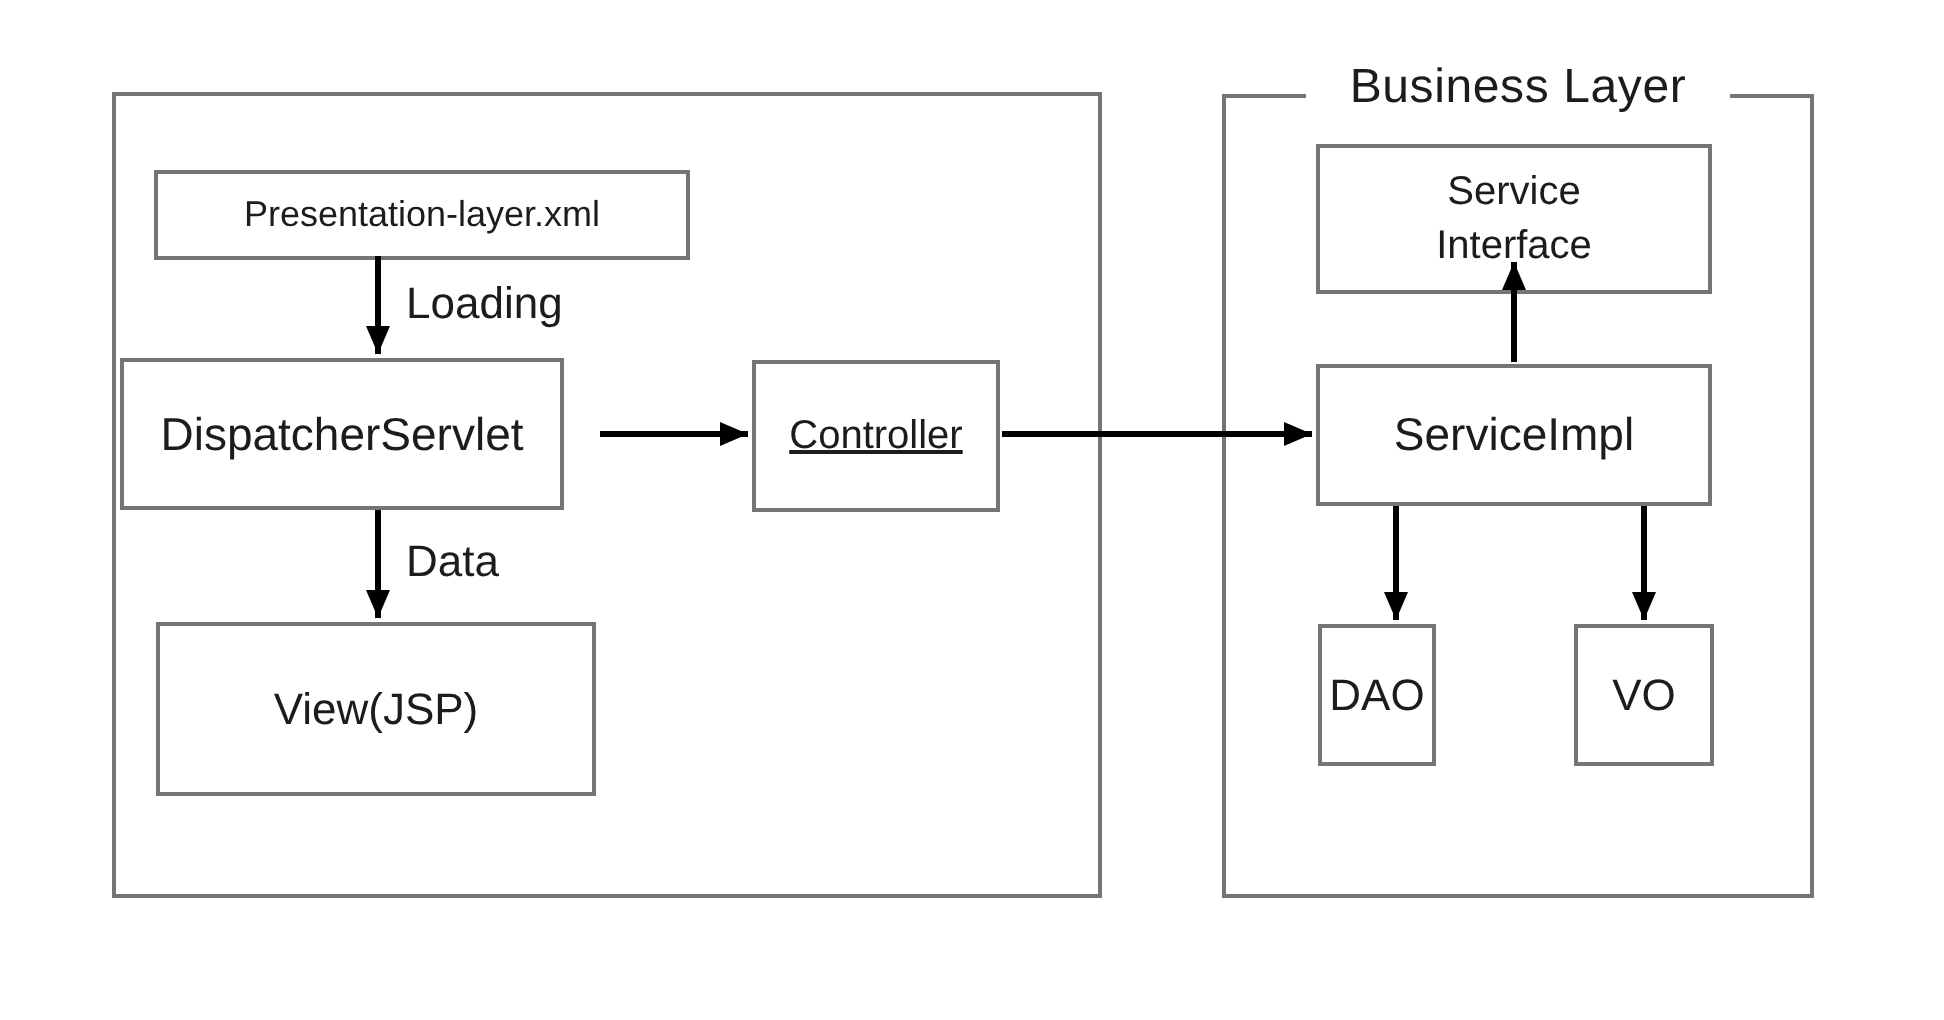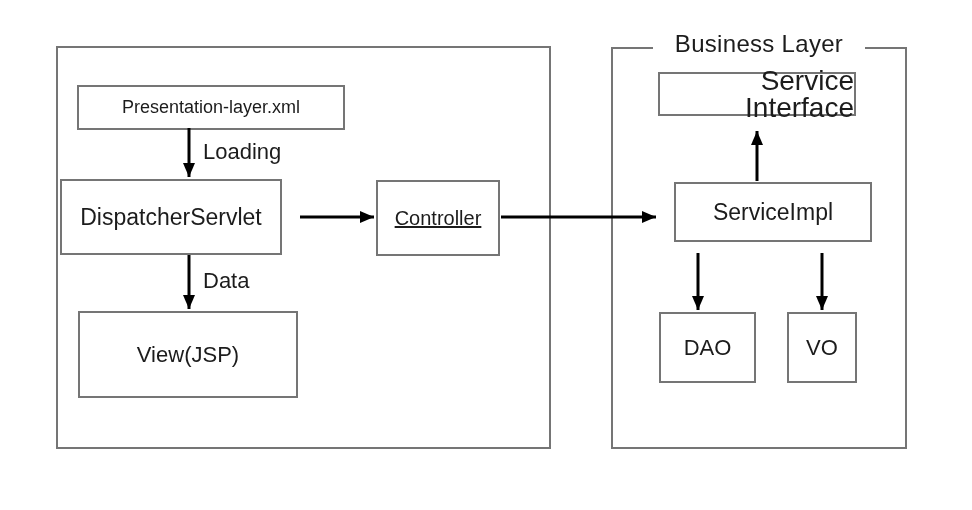--- a/index.html
+++ b/index.html
@@ -82,30 +82,30 @@
   </div>
 
   <div class="node" style="left:78px; top:311px; width:220px; height:87px; font-size:22px;">
     <span>View(JSP)</span>
   </div>
 
   <div class="node" style="left:376px; top:180px; width:124px; height:76px; font-size:20px;text-decoration:underline;">
     <span>Controller</span>
   </div>
 
-  <div class="node" style="left:658px; top:72px; width:198px; height:44px; font-size:28px; line-height:27px;align-items:flex-end;">
+  <div class="node" style="left:658px; top:72px; width:198px; height:75px; font-size:20px; line-height:27px;">
     <span>Service</span>
     <span>Interface</span>
   </div>
 
-  <div class="node" style="left:658px; top:182px; width:198px; height:60px; font-size:23px;margin-left:16px;">
+  <div class="node" style="left:658px; top:182px; width:198px; height:71px; font-size:23px;">
     <span>ServiceImpl</span>
   </div>
 
-  <div class="node" style="left:659px; top:312px; width:97px; height:71px; font-size:22px;text-align:center;">
+  <div class="node" style="left:659px; top:312px; width:59px; height:71px; font-size:22px;text-align:center;">
     <span>DAO</span>
   </div>
 
   <div class="node" style="left:787px; top:312px; width:70px; height:71px; font-size:22px;">
     <span>VO</span>
   </div>
 
   <div class="edge-label" style="left:203px; top:139px;">Loading</div>
   <div class="edge-label" style="left:203px; top:268px;">Data</div>
 

